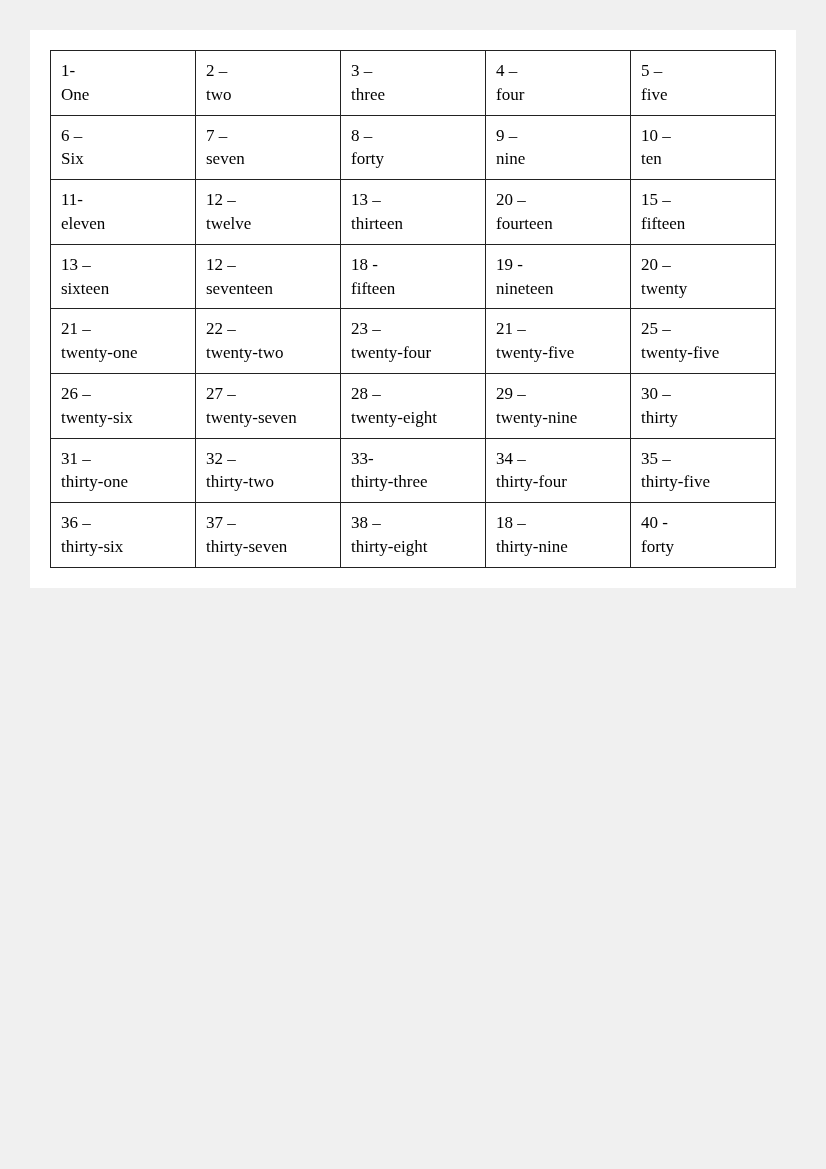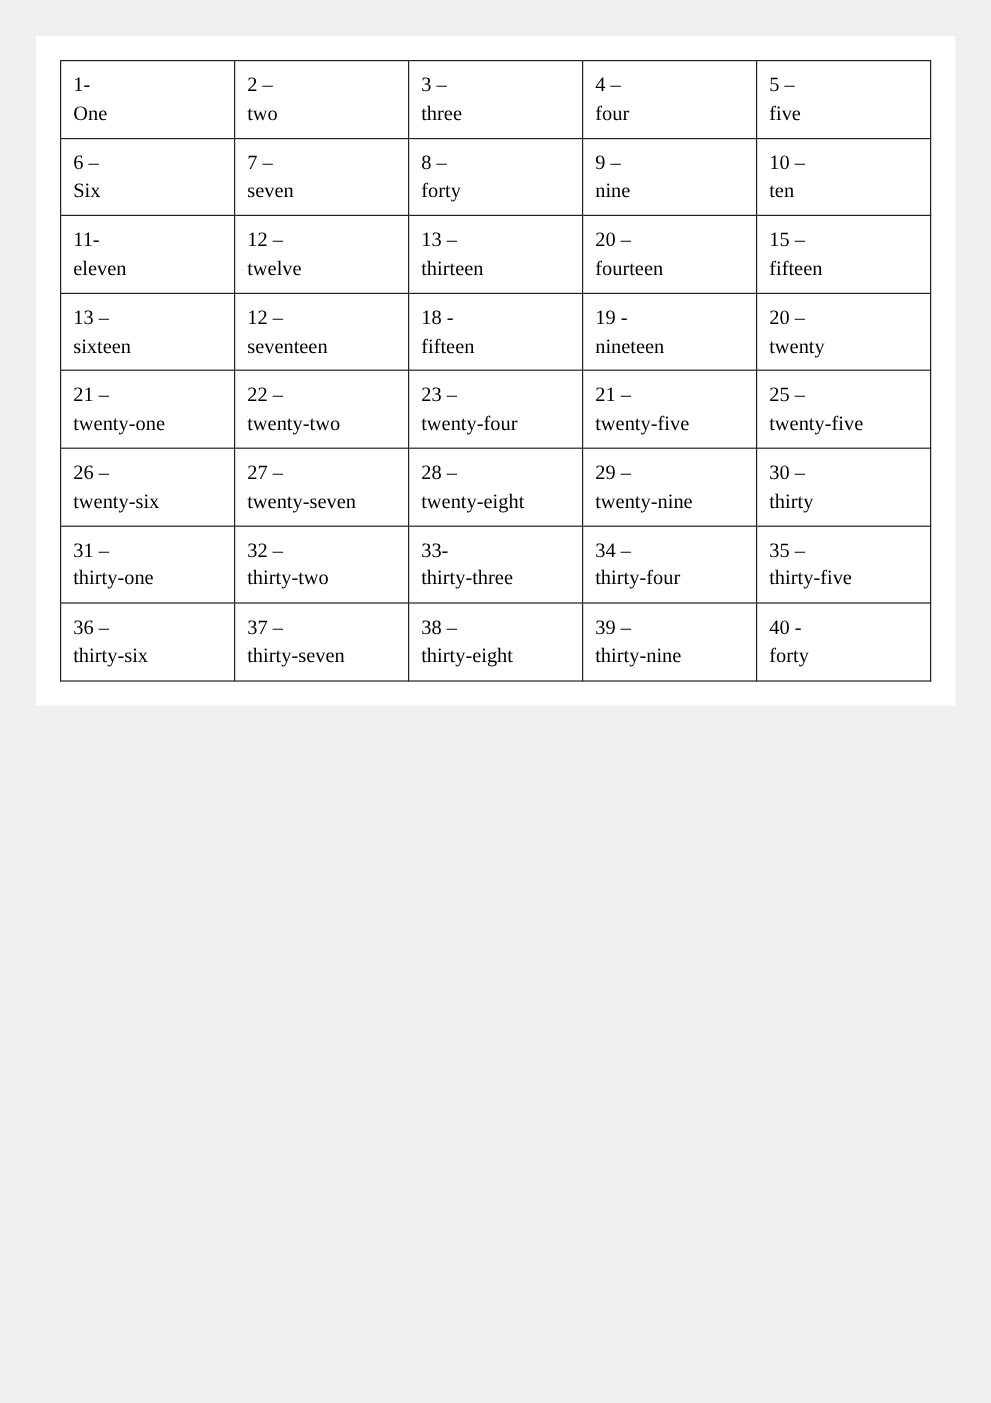--- a/index.html
+++ b/index.html
@@ -100,19 +100,19 @@
             <td><span>31 –</span><br><span>thirty-one</span></td>
             <td><span>32 –</span><br><span>thirty-two</span></td>
             <td><span>33-</span><br><span>thirty-three</span></td>
             <td><span>34 –</span><br><span>thirty-four</span></td>
             <td><span>35 –</span><br><span>thirty-five</span></td>
           </tr>
           <tr>
             <td><span>36 –</span><br><span>thirty-six</span></td>
             <td><span>37 –</span><br><span>thirty-seven</span></td>
             <td><span>38 –</span><br><span>thirty-eight</span></td>
-            <td><span>39 –</span><br><span>thirty-nine</span></td>
+            <td><span>18 –</span><br><span>thirty-nine</span></td>
             <td><span>40 -</span><br><span>forty</span></td>
           </tr>
         </tbody>
     </table>
   </div>
 </div>
 
 </body></html>

